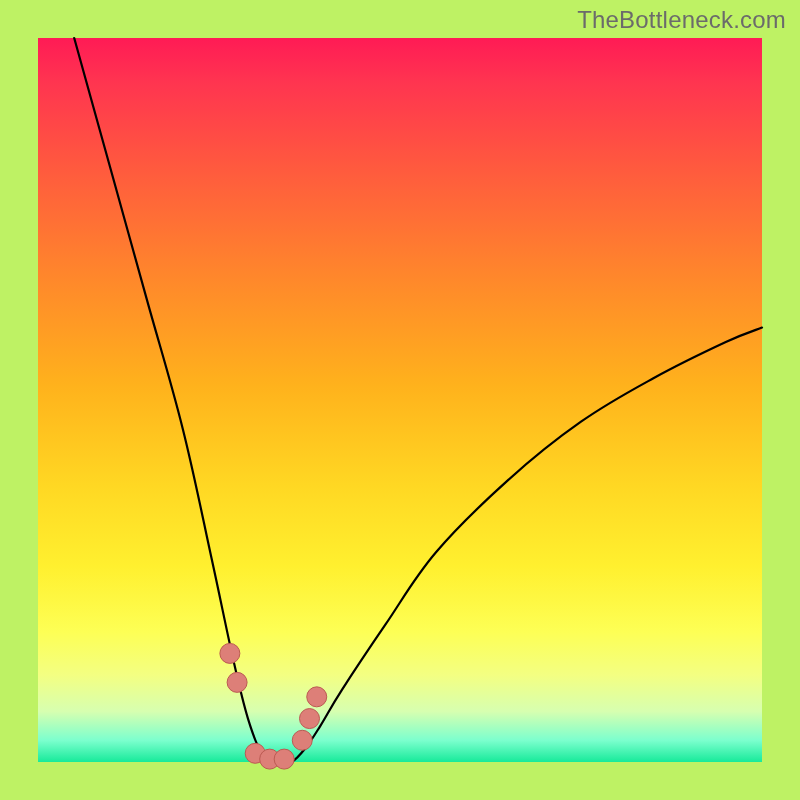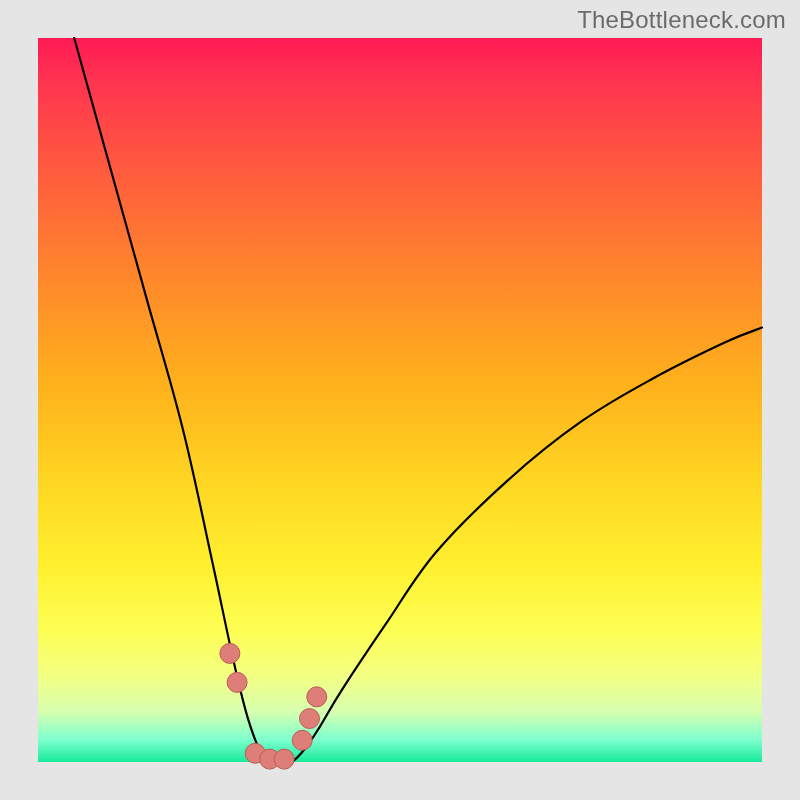--- a/index.html
+++ b/index.html
@@ -10,21 +10,21 @@
     background: #000;
     overflow: hidden;
     font-family: Arial, Helvetica, sans-serif;
   }
   .frame {
     position: absolute;
     left: 0;
     top: 0;
     width: 800px;
     height: 800px;
-    background: #e5e5e5;
+    background: #bef264;
   }
   .plot {
     position: absolute;
     left: 38px;
     top: 38px;
     width: 724px;
     height: 724px;
     
     background: linear-gradient(to bottom,
       #ff1b55 0%,

